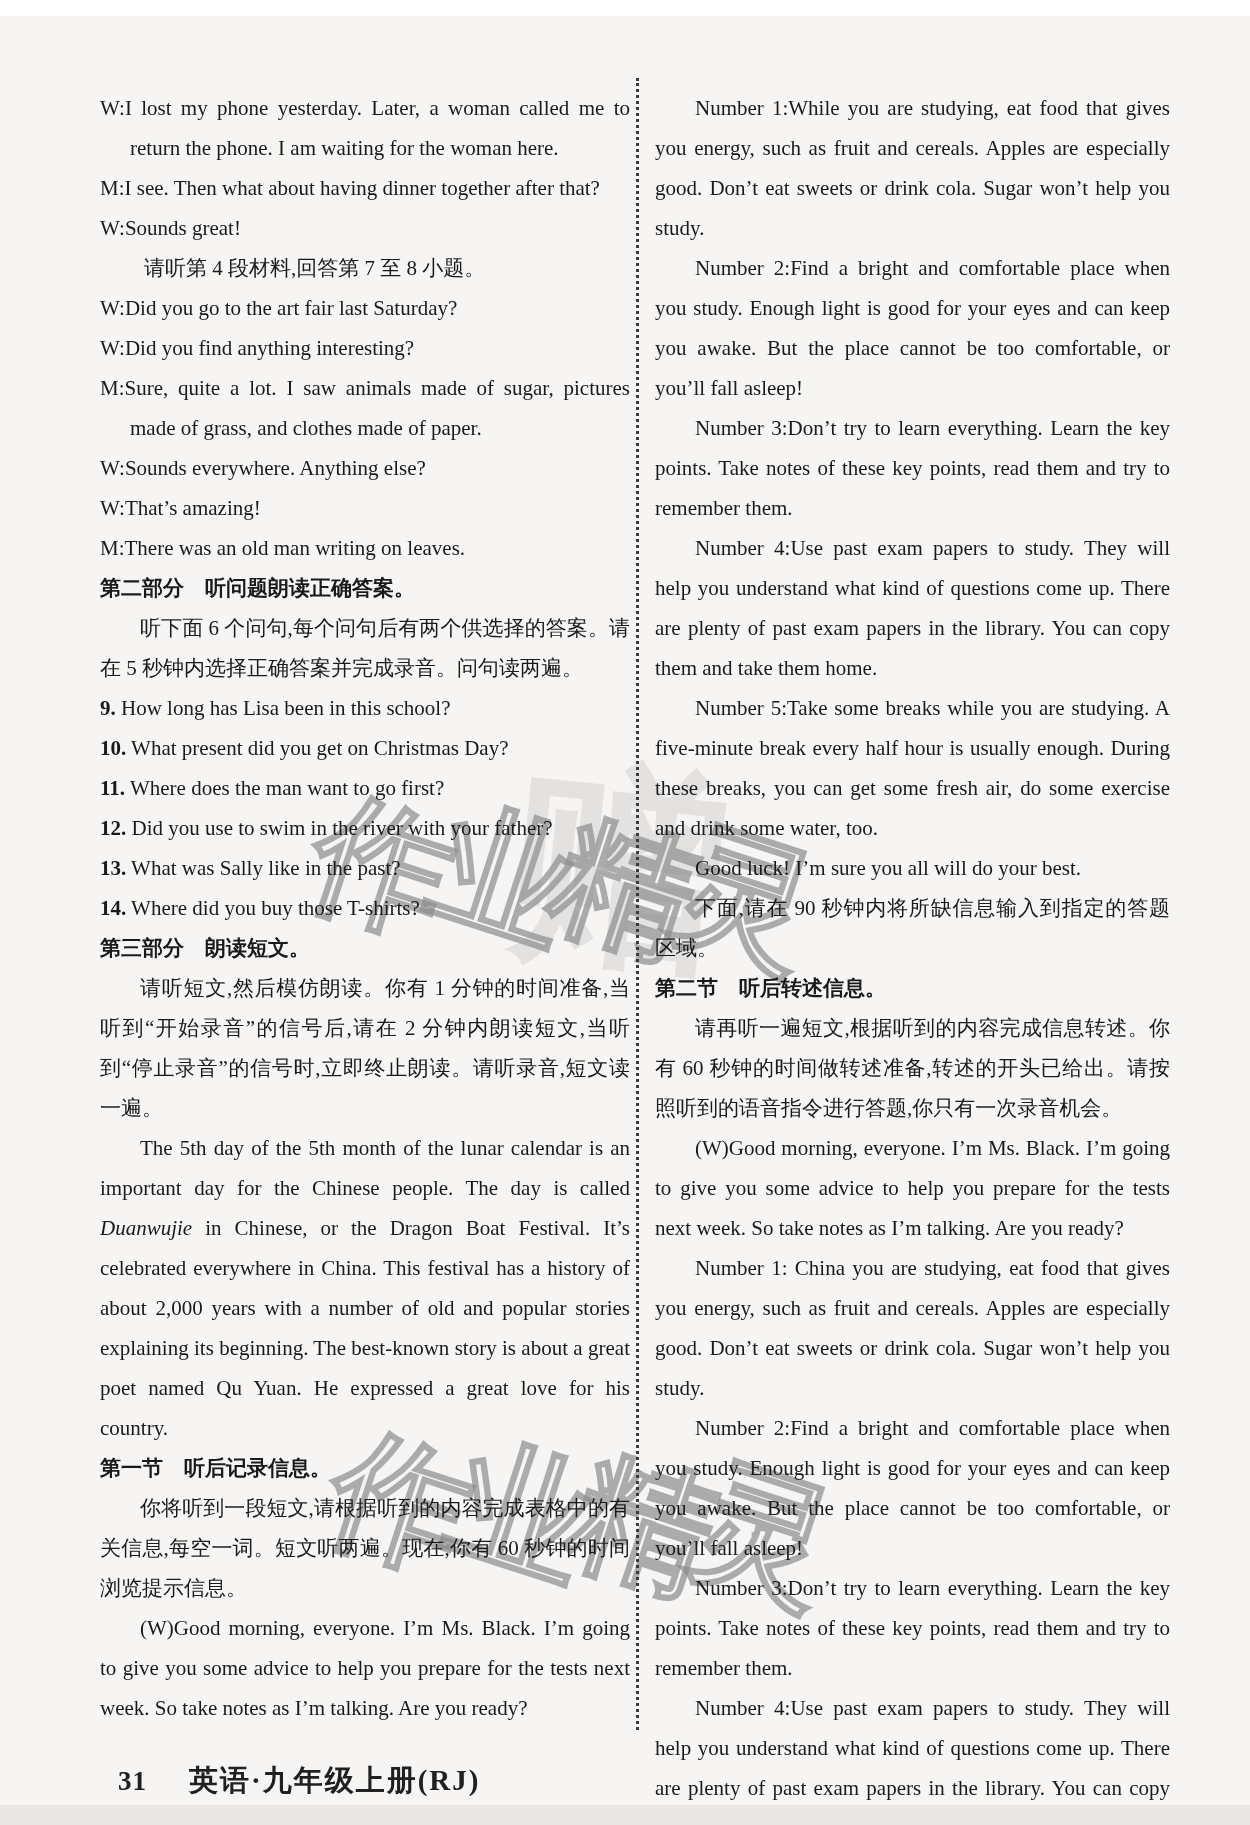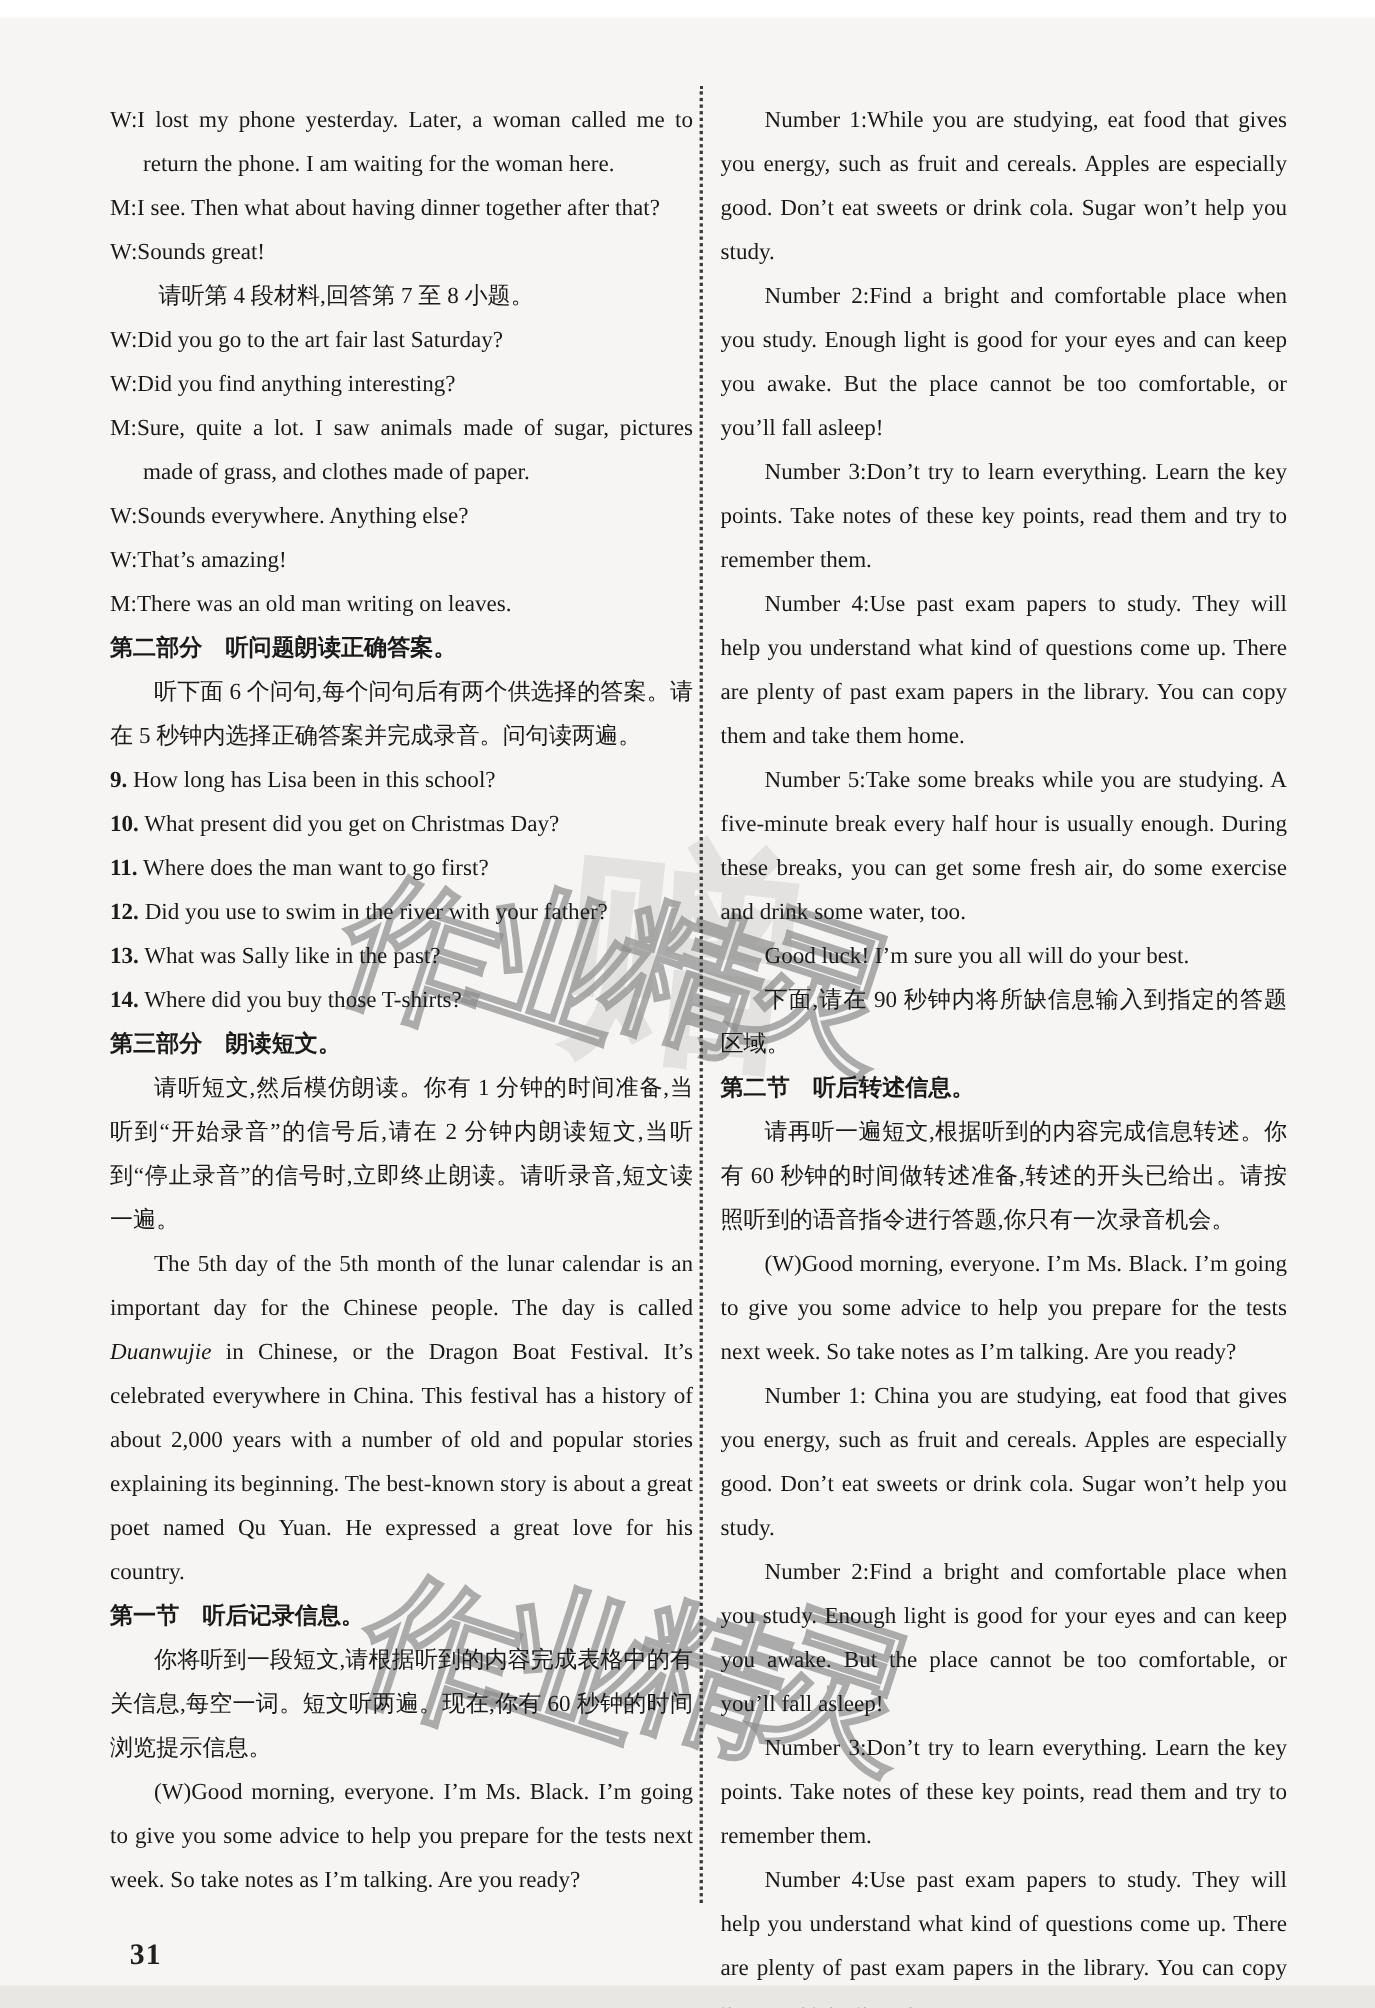--- a/index.html
+++ b/index.html
@@ -110,16 +110,17 @@
       <div class="para cn-para">请再听一遍短文,根据听到的内容完成信息转述。你有 60 秒钟的时间做转述准备,转述的开头已给出。请按照听到的语音指令进行答题,你只有一次录音机会。</div>
       <div class="para en-para">(W)Good morning, everyone. I’m Ms. Black. I’m going to give you some advice to help you prepare for the tests next week. So take notes as I’m talking. Are you ready?</div>
       <div class="para en-para">Number 1: China you are studying, eat food that gives you energy, such as fruit and cereals. Apples are especially good. Don’t eat sweets or drink cola. Sugar won’t help you study.</div>
       <div class="para en-para">Number 2:Find a bright and comfortable place when you study. Enough light is good for your eyes and can keep you awake. But the place cannot be too comfortable, or you’ll fall asleep!</div>
       <div class="para en-para">Number 3:Don’t try to learn everything. Learn the key points. Take notes of these key points, read them and try to remember them.</div>
       <div class="para en-para">Number 4:Use past exam papers to study. They will help you understand what kind of questions come up. There are plenty of past exam papers in the library. You can copy them and take them home.</div>
     </div>
 
   <div class="footer">
     <span class="pagenum">31</span>
+    <span class="booktitle">英语·九年级上册(RJ)</span>
   </div>
 
   <div class="page-bottom-strip"></div>
 </div>
 
 </body></html>

